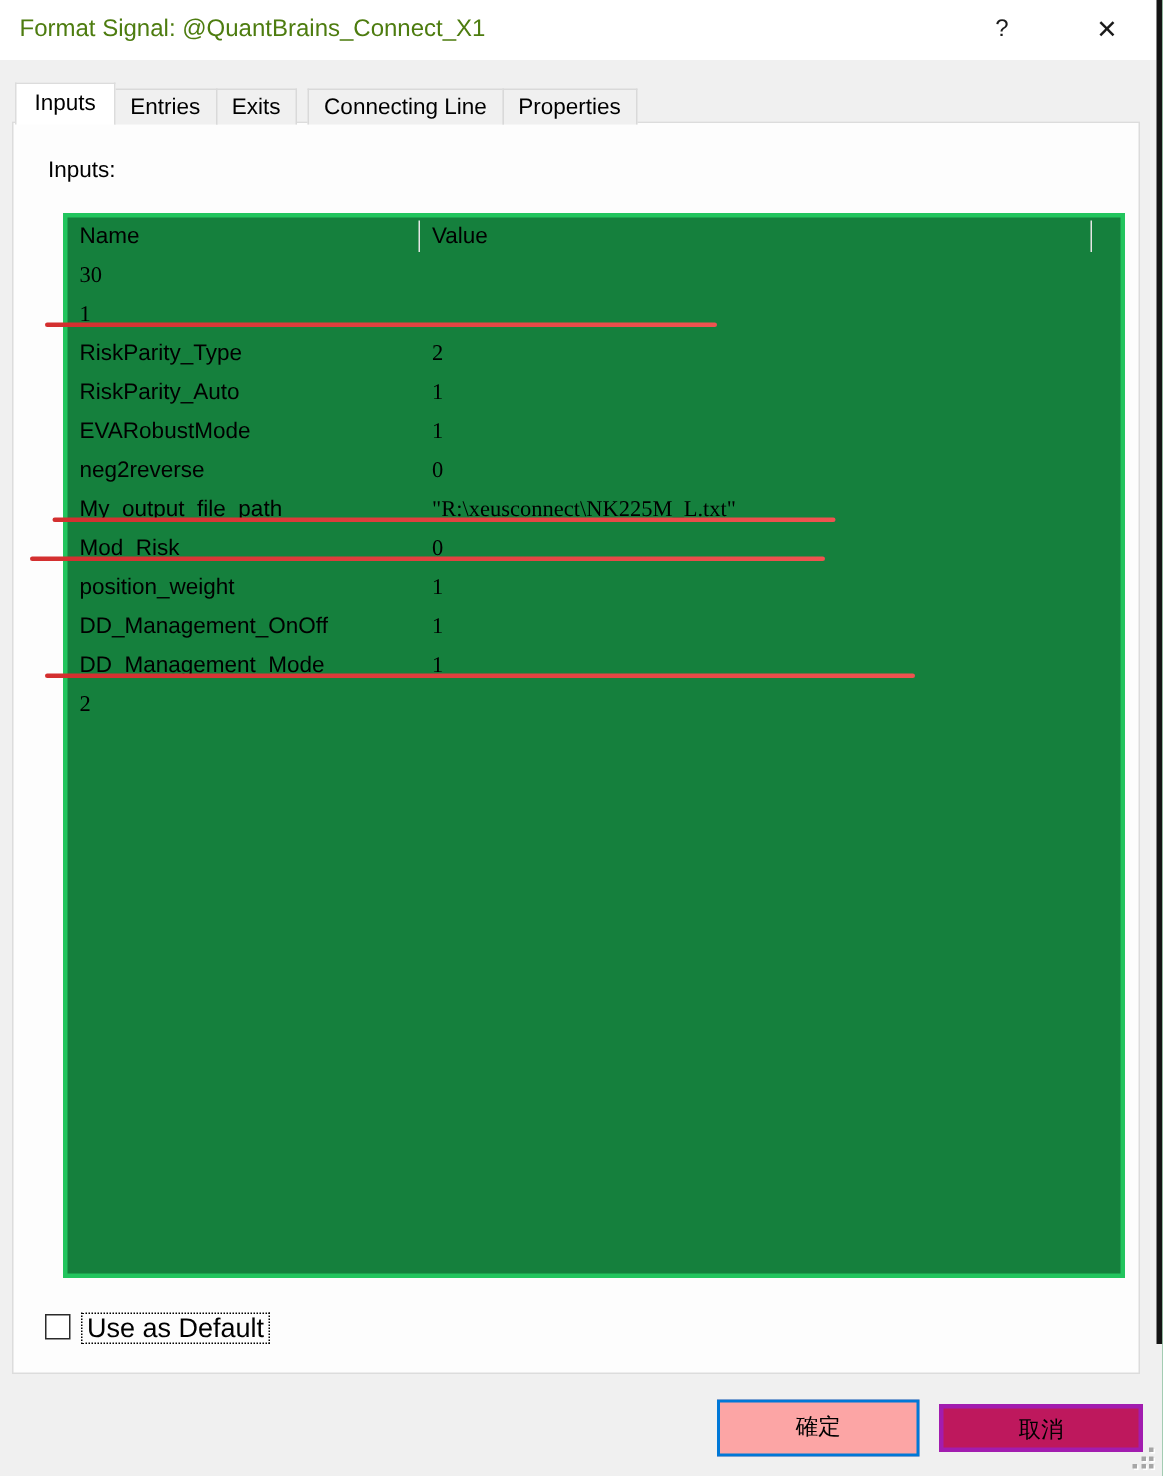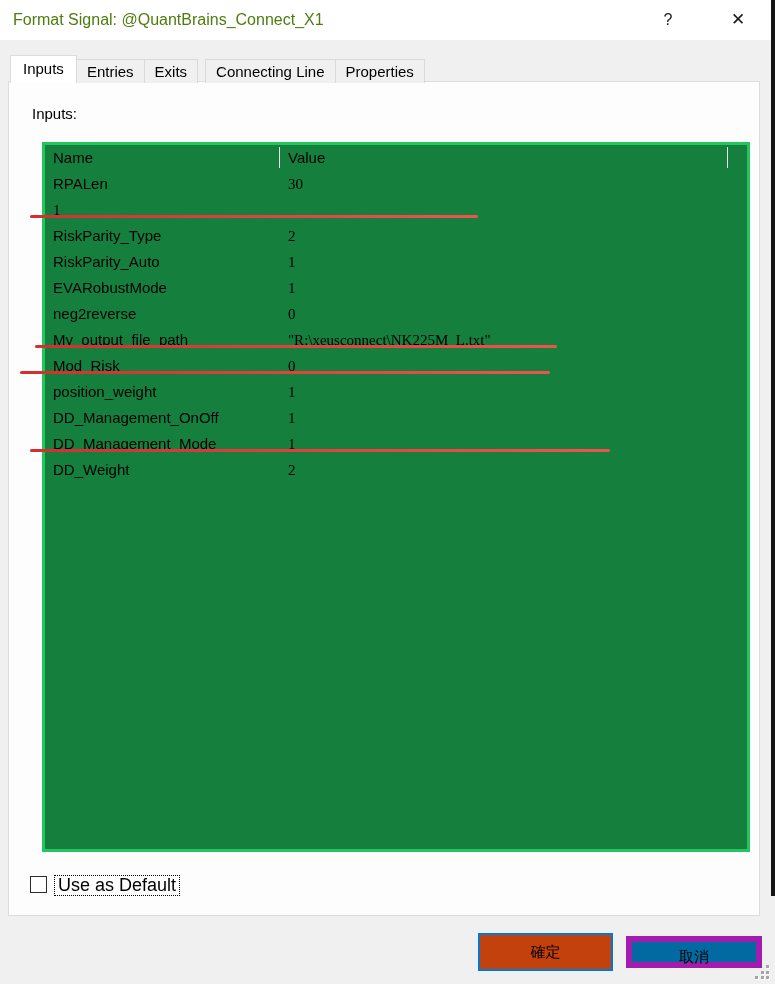--- a/index.html
+++ b/index.html
@@ -65,23 +65,23 @@
   }
   .checkbox-label {
     position:absolute; left:55px; top:876px; font-size:18px; line-height:19px;
     outline:1px dotted #000; padding:0 3px; z-index:3; white-space:nowrap;
   }
 
   
   .btn { position:absolute; text-align:center; font-size:15px; box-sizing:border-box;
          font-family:"Liberation Sans", sans-serif; cursor:default; }
   .btn-ok { left:478px; top:933px; width:135px; height:38px; line-height:34px;
-            background:#c2410c; border:2px solid #0078d7; }
+            background:#fca5a5; border:2px solid #0078d7; }
   .btn-cancel { left:626px; top:936px; width:136px; height:32px; line-height:30px;
-                background:#0369a1; border:6px solid #a21caf; }
+                background:#be185d; border:3px solid #a21caf; }
 
   
   .grip { position:absolute; right:6px; bottom:5px; width:14px; height:14px; z-index:70; }
   .grip .dot { position:absolute; width:3px; height:3px; background:#a6a6a6; box-shadow:1px 1px 0 #ffffff; }
 </style>
 </head>
 <body>
 
 <div class="dialog">
 
@@ -107,21 +107,20 @@
 
   <div class="inputs-table">
     <div class="thead">
       <span class="th-name">Name</span>
       <span class="th-value">Value</span>
       <span class="col-divider d1"></span>
       <span class="col-divider d2"></span>
     </div>
     <div>
         <div class="trow">
-          <span class="cname">RPALen</span>
           <span class="cvalue">30</span>
         </div>
         <div class="trow">
           <span class="cvalue">1</span>
         </div>
         <div class="trow">
           <span class="cname">RiskParity_Type</span>
           <span class="cvalue">2</span>
         </div>
         <div class="trow">
@@ -150,21 +149,20 @@
         </div>
         <div class="trow">
           <span class="cname">DD_Management_OnOff</span>
           <span class="cvalue">1</span>
         </div>
         <div class="trow">
           <span class="cname">DD_Management_Mode</span>
           <span class="cvalue">1</span>
         </div>
         <div class="trow">
-          <span class="cname">DD_Weight</span>
           <span class="cvalue">2</span>
         </div>
       </div>
   </div>
 
   <div class="checkbox-box"></div>
   <div class="checkbox-label">Use as Default</div>
 
   <div class="btn btn-ok" style="border-color: rgb(0, 120, 215);">確定</div>
   <div class="btn btn-cancel">取消</div>

